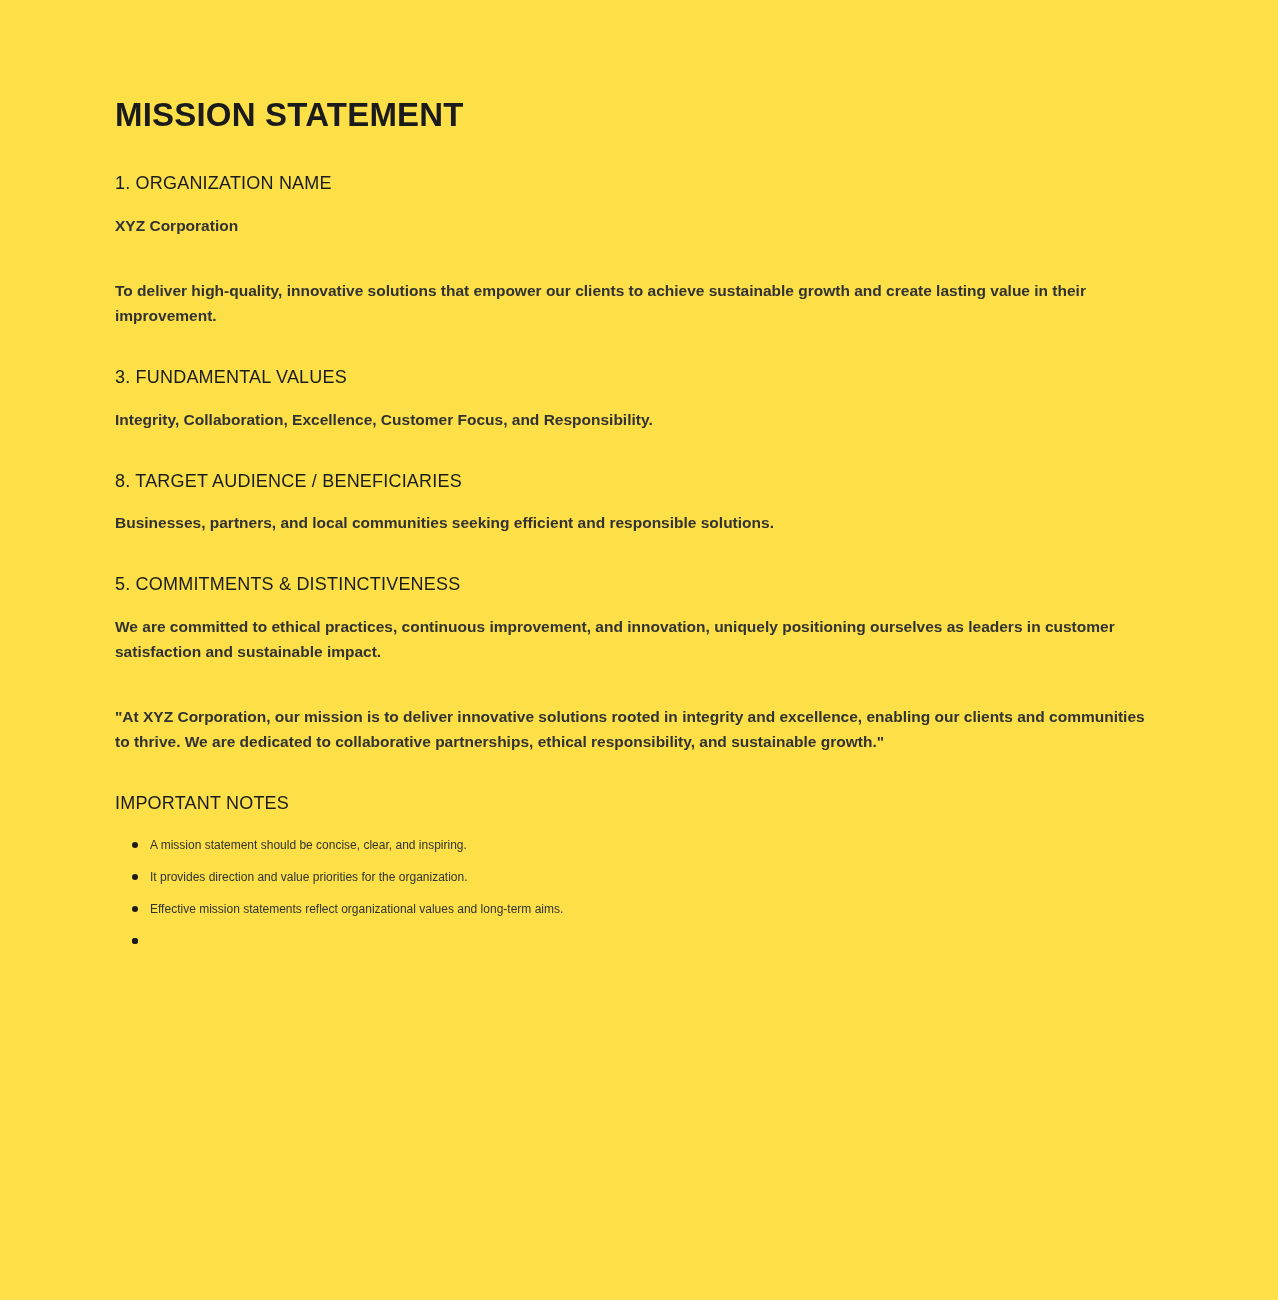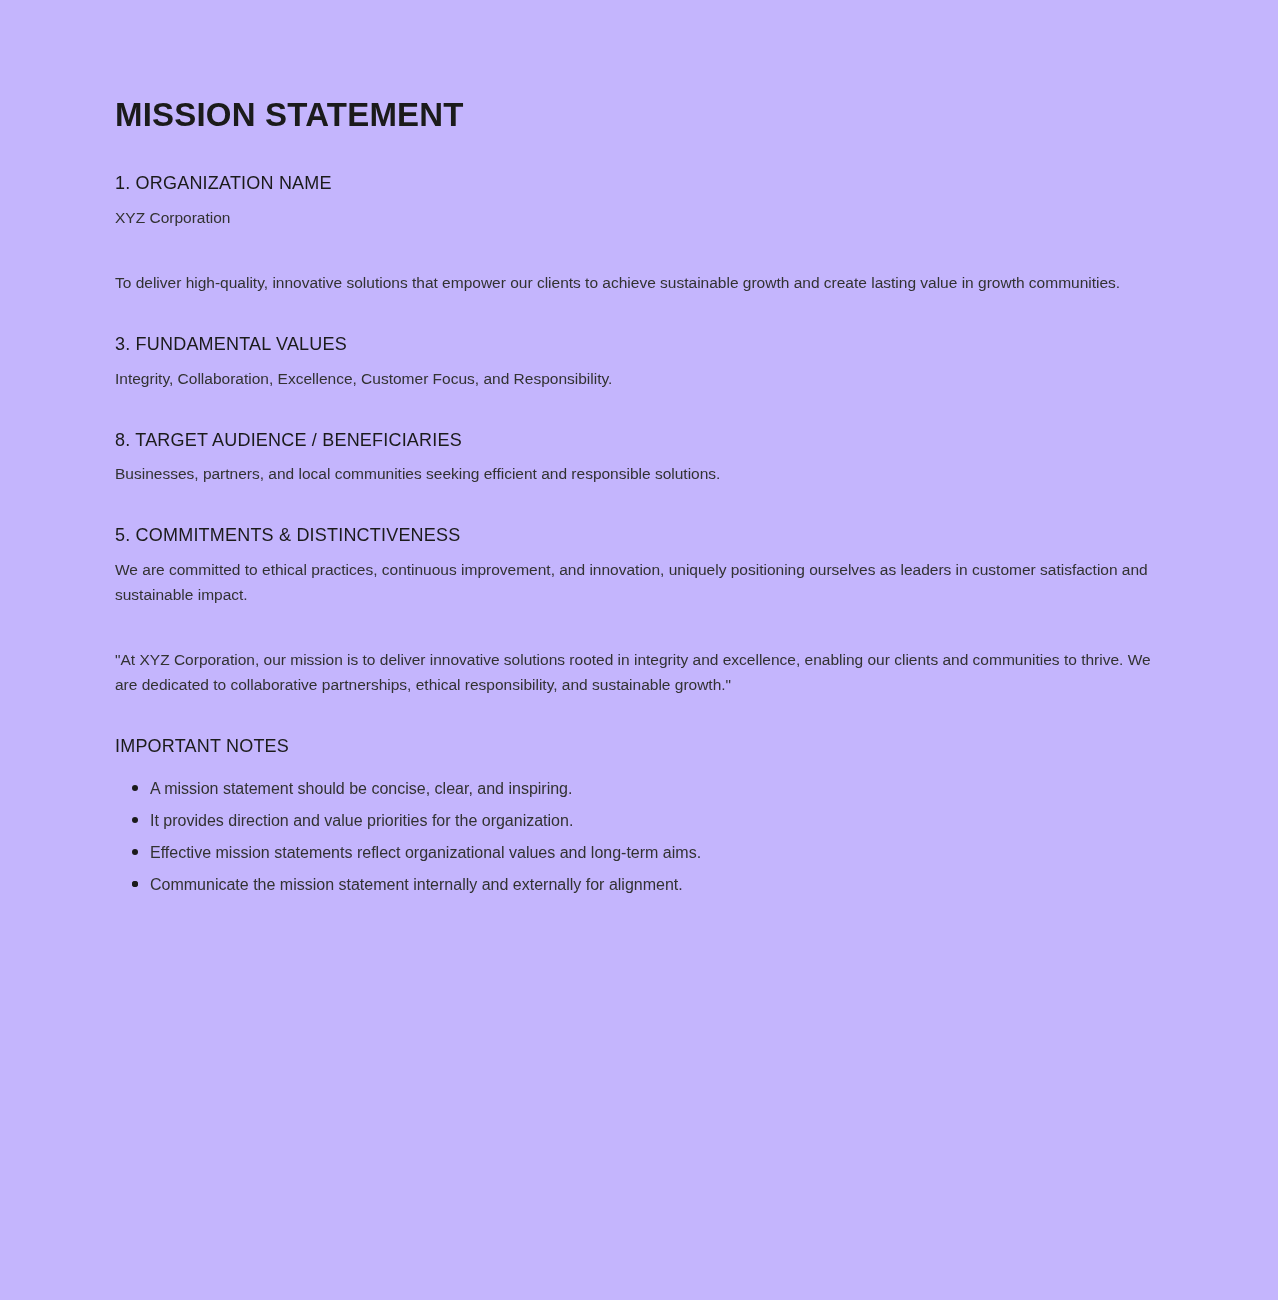--- a/index.html
+++ b/index.html
@@ -4,55 +4,55 @@
 <style>
   * { margin: 0; padding: 0; box-sizing: border-box; }
   html, body {
     width: 1278px;
     background: #ffffff;
     font-family: "Liberation Sans", "DejaVu Sans", sans-serif;
   }
   .page {
     width: 1278px;
     min-height: 1300px;
-    background: #c4b5fd;
+    background: #fde047;
     padding: 96px 115px 60px 115px;
   }
   .doc-title {
     font-size: 33px;
     font-weight: 700;
     color: #1b1b1b;
     letter-spacing: 0.2px;
     line-height: 1.15;
   }
   .section { margin-top: 40px; }
   .section-heading {
     font-size: 18px;
     font-weight: 400;
     color: #1b1b1b;
     letter-spacing: 0.2px;
     line-height: 1.1;
   }
   .section-body {
-    margin-top: 11px;
+    margin-top: 19px;
     font-size: 15.5px;
-    font-weight: 400;
+    font-weight: 700;
     color: #323232;
     line-height: 25px;
     max-width: 1048px;
   }
   .notes-list {
     margin-top: 23px;
     list-style: none;
     max-width: 1000px;
   }
   .notes-list li {
     position: relative;
     padding-left: 35px;
-    font-size: 16px;
+    font-size: 12px;
     color: #323232;
     line-height: 17px;
     margin-bottom: 15px;
   }
   .notes-list li:last-child { margin-bottom: 0; }
   .notes-list li .bullet-dot {
     position: absolute;
     left: 17px;
     top: 5.5px;
     width: 6px;
@@ -67,21 +67,21 @@
 <div class="page">
 
   <h1 class="doc-title">MISSION STATEMENT</h1>
 
   <div class="section">
     <h2 class="section-heading">1. ORGANIZATION NAME</h2>
     <p class="section-body">XYZ Corporation</p>
   </div>
 
   <div class="section">
-    <p class="section-body">To deliver high-quality, innovative solutions that empower our clients to achieve sustainable growth and create lasting value in growth communities.</p>
+    <p class="section-body">To deliver high-quality, innovative solutions that empower our clients to achieve sustainable growth and create lasting value in their improvement.</p>
   </div>
 
   <div class="section">
     <h2 class="section-heading">3. FUNDAMENTAL VALUES</h2>
     <p class="section-body">Integrity, Collaboration, Excellence, Customer Focus, and Responsibility.</p>
   </div>
 
   <div class="section">
     <h2 class="section-heading">8. TARGET AUDIENCE / BENEFICIARIES</h2>
     <p class="section-body">Businesses, partners, and local communities seeking efficient and responsible solutions.</p>
@@ -109,18 +109,17 @@
       </li>
       <li>
         <span class="bullet-dot"></span>
         <span>Effective mission statements reflect organizational values and long-term aims.</span>
       </li>
       <li>
         <span class="bullet-dot"></span>
       </li>
       <li>
         <span class="bullet-dot"></span>
-        <span>Communicate the mission statement internally and externally for alignment.</span>
       </li>
     </ul>
   </div>
 
 </div>
 
 </body></html>

